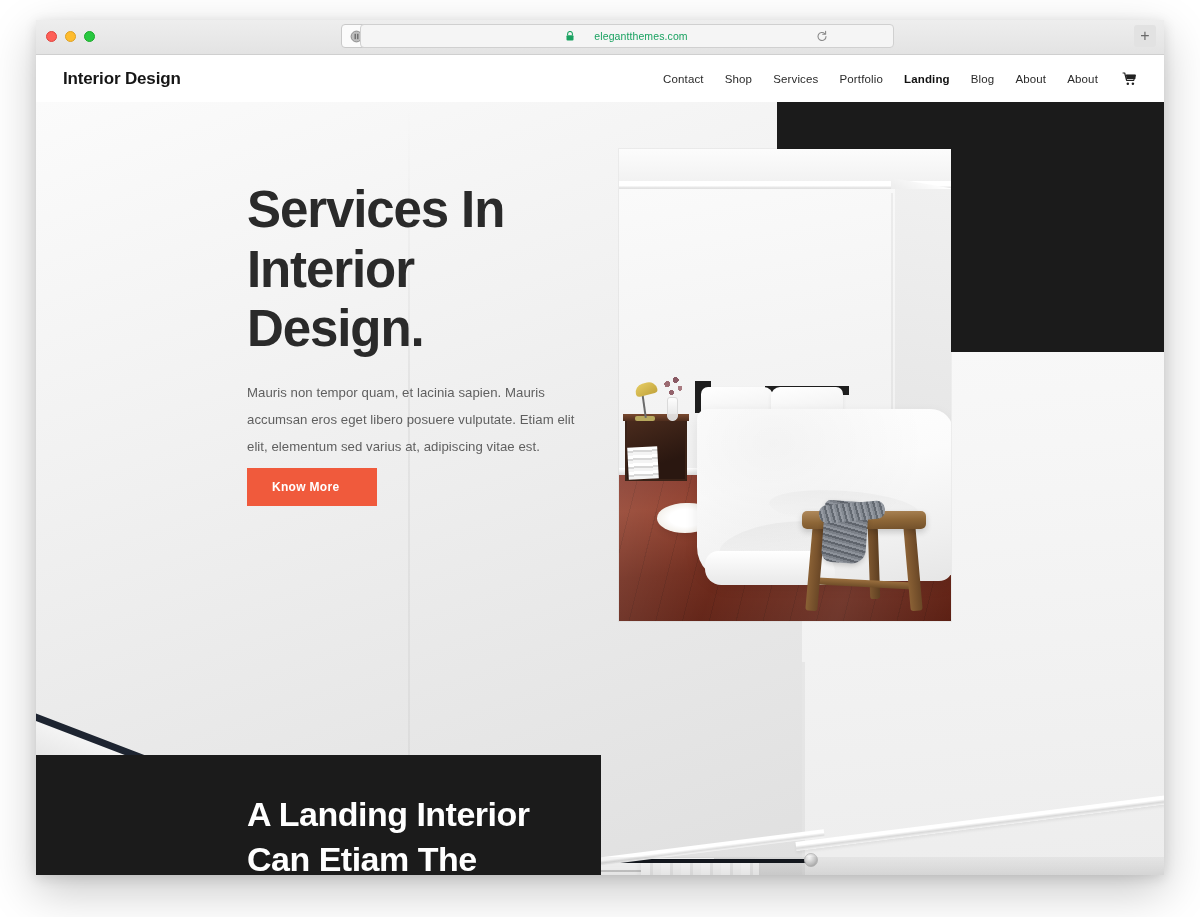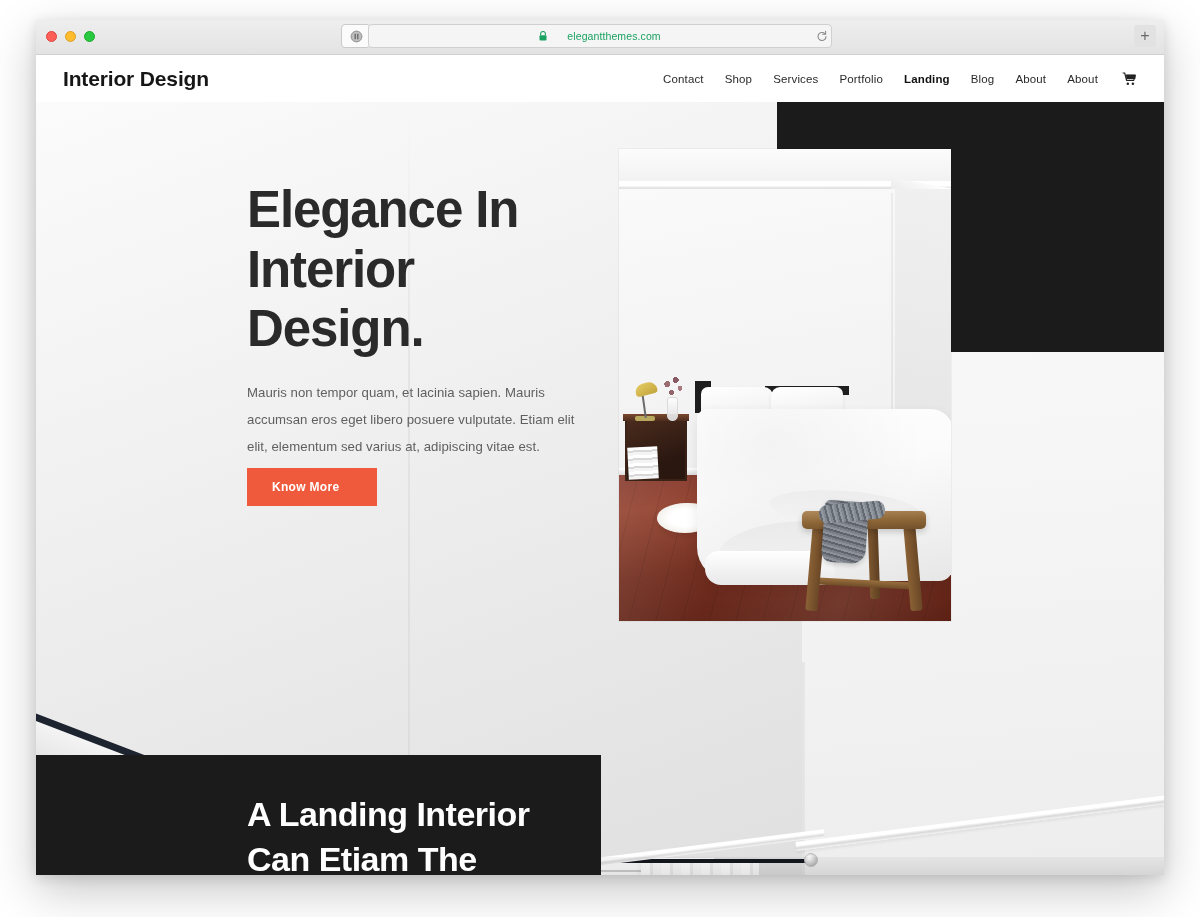--- a/index.html
+++ b/index.html
@@ -55,23 +55,23 @@
     width: 30px; height: 24px;
     background: #fbfbfb;
     border: 1px solid #c9c9c9;
     border-radius: 4px;
     display: flex; align-items: center; justify-content: center;
   }
   .reader-btn svg { display: block; }
 
   .url-bar {
     position: absolute;
-    left: 332px;
+    left: 324px;
     top: 4px;
-    width: 464px;
+    width: 534px;
     height: 24px;
     background: #f5f5f5;
     border: 1px solid #d0d0d0;
     border-radius: 4px;
     display: flex;
     align-items: center;
     justify-content: center;
     gap: 20px;
   }
   .lock-icon { display: block; }
@@ -115,21 +115,21 @@
     position: relative;
     z-index: 30;
     height: 47px;
     background: #ffffff;
     display: flex;
     align-items: center;
     justify-content: space-between;
     padding: 0 27px 0 27px;
   }
   .brand {
-    font-size: 21px;
+    font-size: 17px;
     font-weight: 700;
     color: #161616;
     letter-spacing: -0.15px;
   }
   .nav {
     display: flex;
     align-items: center;
     gap: 21px;
   }
   .nav-item {
@@ -619,21 +619,21 @@
         <div class="bg-rod-finial"></div>
         <div class="bg-molding2"></div>
         <div class="bg-molding"></div>
         <div class="bg-floorline"></div>
       </div>
 
       <div class="block-dark-top"></div>
 
       <div class="hero-copy">
         <h1 class="hero-title">
-          <span>Elegance In</span><br>
+          <span>Services In</span><br>
           <span>Interior Design.</span>
         </h1>
         <p class="hero-para">Mauris non tempor quam, et lacinia sapien. Mauris accumsan eros eget libero posuere vulputate. Etiam elit elit, elementum sed varius at, adipiscing vitae est.</p>
         <a class="btn-know-more">Know More</a>
       </div>
 
       <div class="photo-card">
         <div class="pc-ceiling"></div>
         <div class="pc-cornice"></div>
         <div class="pc-cornice2"></div>

